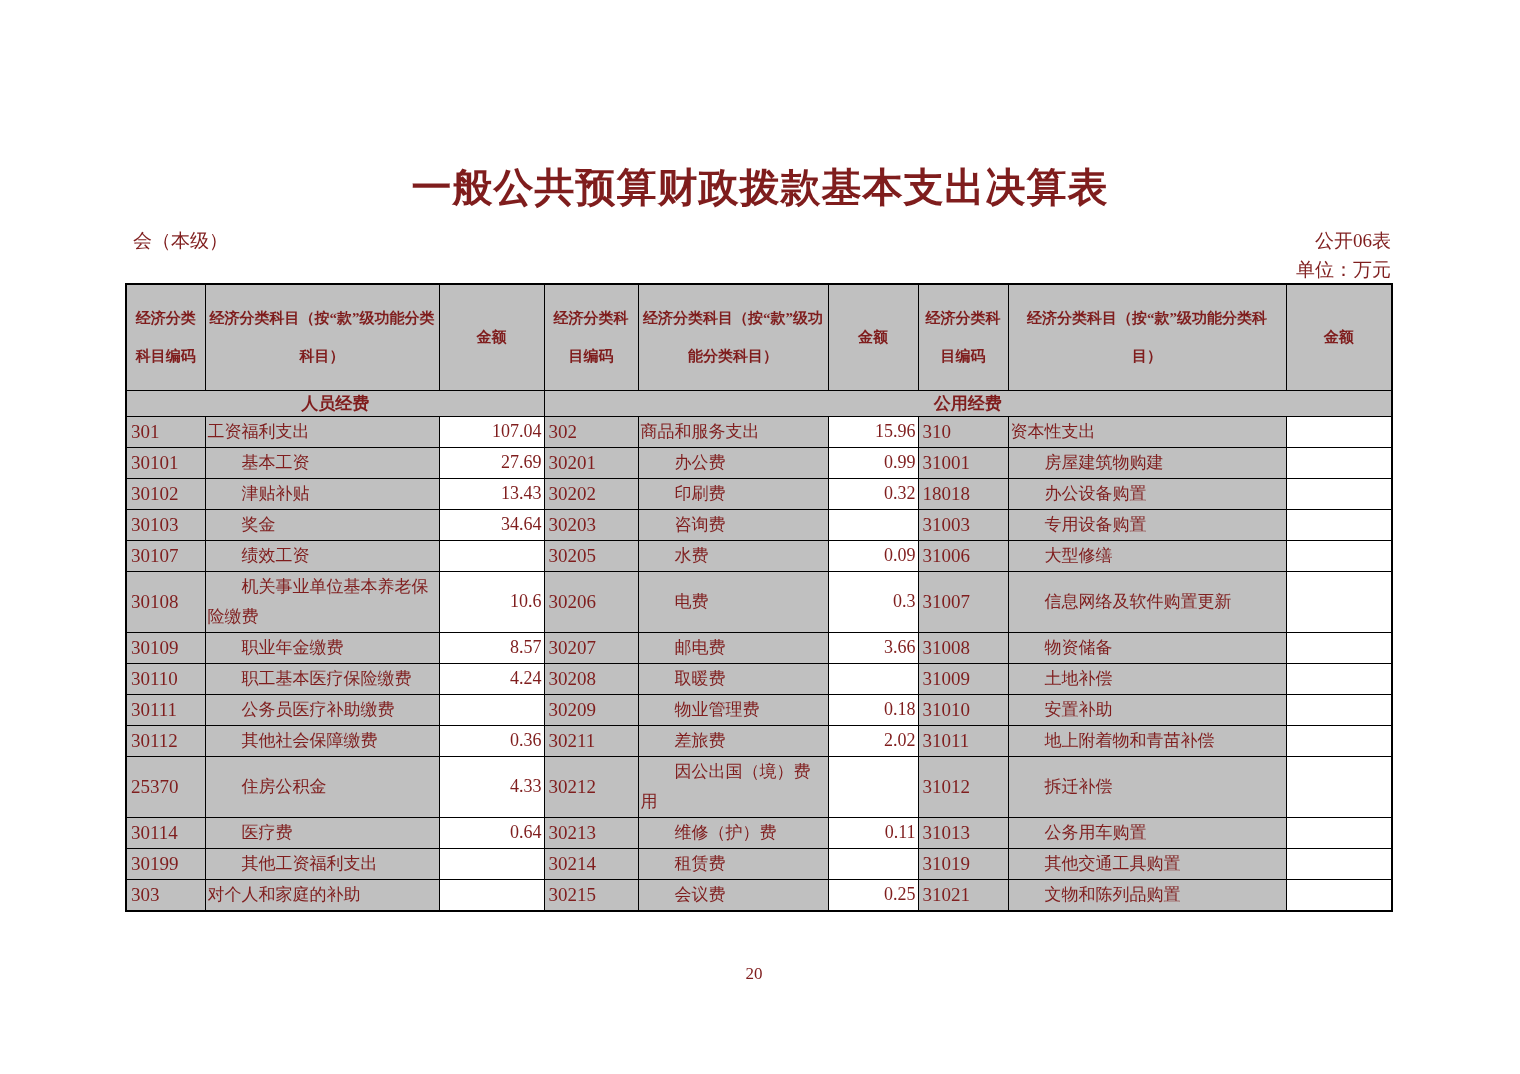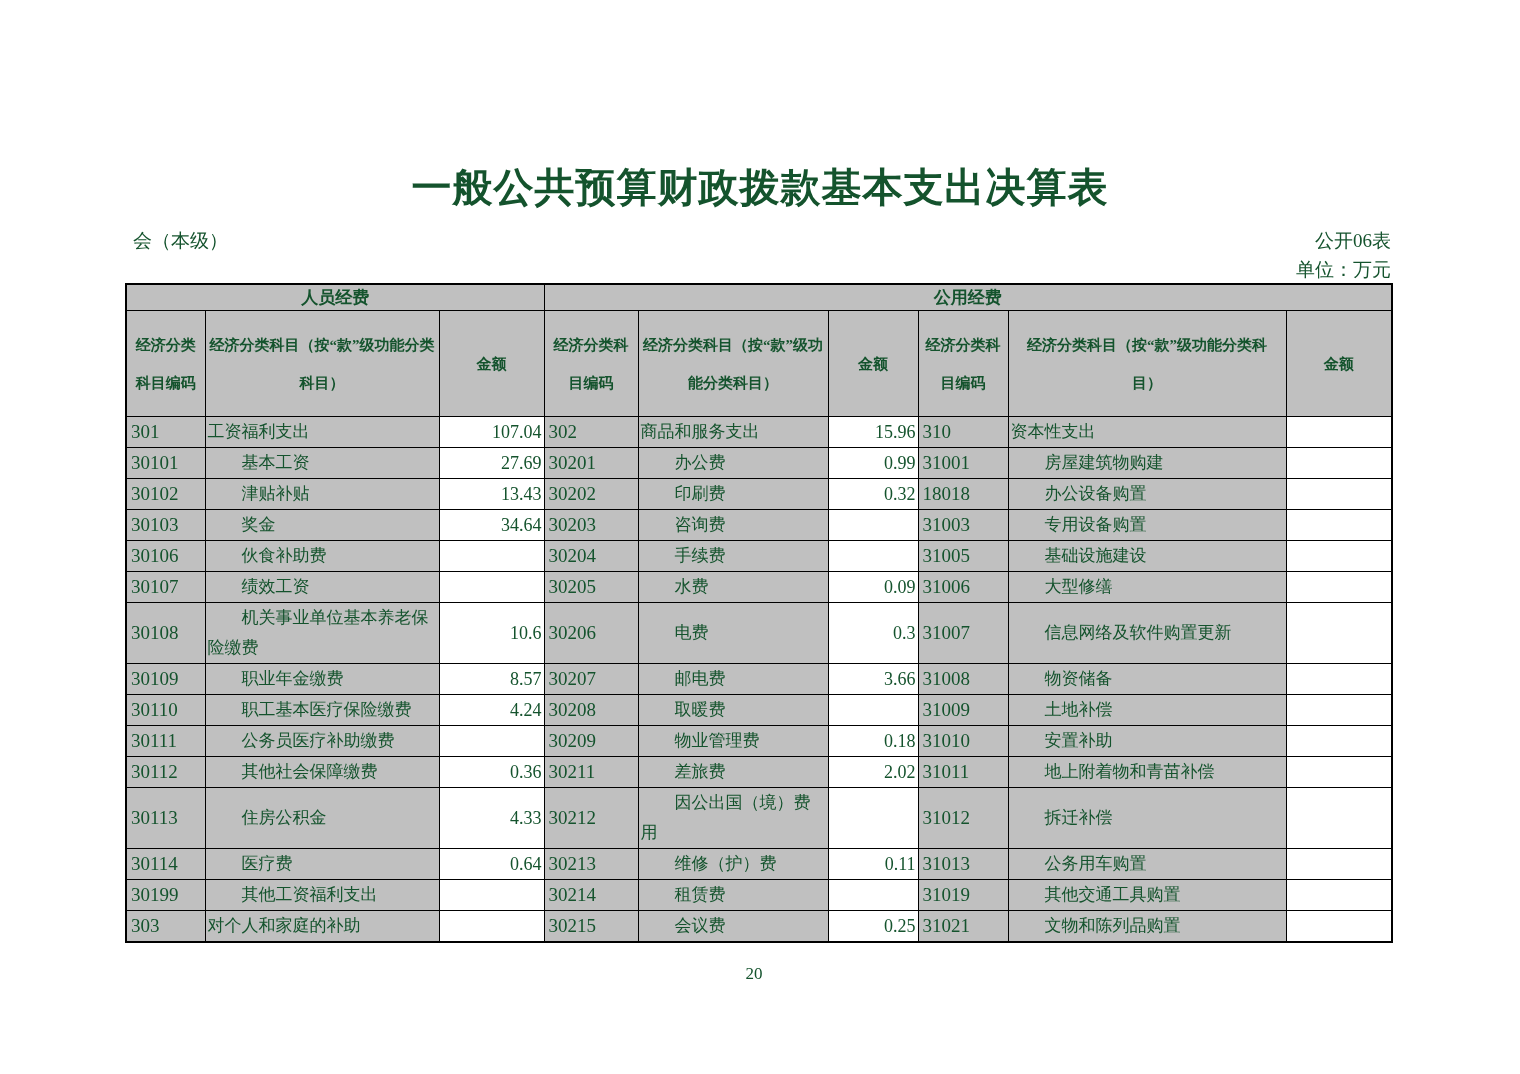--- a/index.html
+++ b/index.html
@@ -1,20 +1,20 @@
 <!DOCTYPE html>
 <html style="--gray: #c0c0c0; --border: #000000;"><head>
 <meta charset="utf-8">
 <style>
   :root { --gray:#c0c0c0; --border:#000000; }
   * { box-sizing: border-box; }
   html,body { margin:0; padding:0; background:#fff; }
   .page {
     position:relative; width:1520px; height:1074px; background:#ffffff;
-    font-family:"Liberation Serif","DejaVu Serif",serif; color:#14532d; overflow:hidden;
+    font-family:"Liberation Serif","DejaVu Serif",serif; color:#7f1d1d; overflow:hidden;
   }
   .title {
     position:absolute; top:160px; left:0; right:0; margin:0;
     text-align:center; font-size:40px; font-weight:bold; letter-spacing:1px;
   }
   .meta { position:absolute; top:226px; font-size:19px; line-height:29px; }
   .meta-left { left:133px; text-align:left; }
   .meta-right { right:129px; text-align:right;margin-left:12px; }
   table.main {
     position:absolute; left:125px; top:283px; width:1266px;
@@ -56,34 +56,34 @@
         <col style="width:105px">
       <col style="width:94px">
         <col style="width:190px">
         <col style="width:90px">
       <col style="width:90px">
         <col style="width:278px">
         <col style="width:106px">
     </colgroup>
     <thead>
       <tr>
-        <th colspan="3" class="group-th">人员经费</th>
-        <th colspan="6" class="group-th">公用经费</th>
-      </tr>
-      <tr>
         <th class="col-th">经济分类科目编码</th>
         <th class="col-th">经济分类科目（按“款”级功能分类科目）</th>
         <th class="col-th">金额</th>
         <th class="col-th">经济分类科目编码</th>
         <th class="col-th">经济分类科目（按“款”级功能分类科目）</th>
         <th class="col-th">金额</th>
         <th class="col-th">经济分类科目编码</th>
         <th class="col-th">经济分类科目（按“款”级功能分类科目）</th>
         <th class="col-th">金额</th>
       </tr>
+      <tr>
+        <th colspan="3" class="group-th">人员经费</th>
+        <th colspan="6" class="group-th">公用经费</th>
+      </tr>
     </thead>
     <tbody>
         <tr>
           <td class="code">301</td>
           <td class="name">工资福利支出</td>
           <td class="amt">107.04</td>
           <td class="code">302</td>
           <td class="name">商品和服务支出</td>
           <td class="amt">15.96</td>
           <td class="code">310</td>
@@ -117,31 +117,20 @@
           <td class="name indent">奖金</td>
           <td class="amt">34.64</td>
           <td class="code">30203</td>
           <td class="name indent">咨询费</td>
           <td class="amt"></td>
           <td class="code">31003</td>
           <td class="name indent">专用设备购置</td>
           <td class="amt"></td>
         </tr>
         <tr>
-          <td class="code">30106</td>
-          <td class="name indent">伙食补助费</td>
-          <td class="amt"></td>
-          <td class="code">30204</td>
-          <td class="name indent">手续费</td>
-          <td class="amt"></td>
-          <td class="code">31005</td>
-          <td class="name indent">基础设施建设</td>
-          <td class="amt"></td>
-        </tr>
-        <tr>
           <td class="code">30107</td>
           <td class="name indent">绩效工资</td>
           <td class="amt"></td>
           <td class="code">30205</td>
           <td class="name indent">水费</td>
           <td class="amt">0.09</td>
           <td class="code">31006</td>
           <td class="name indent">大型修缮</td>
           <td class="amt"></td>
         </tr>
@@ -194,21 +183,21 @@
           <td class="name indent">其他社会保障缴费</td>
           <td class="amt">0.36</td>
           <td class="code">30211</td>
           <td class="name indent">差旅费</td>
           <td class="amt">2.02</td>
           <td class="code">31011</td>
           <td class="name indent">地上附着物和青苗补偿</td>
           <td class="amt"></td>
         </tr>
         <tr>
-          <td class="code">30113</td>
+          <td class="code">25370</td>
           <td class="name indent">住房公积金</td>
           <td class="amt">4.33</td>
           <td class="code">30212</td>
           <td class="name indent">因公出国（境）费用</td>
           <td class="amt"></td>
           <td class="code">31012</td>
           <td class="name indent">拆迁补偿</td>
           <td class="amt"></td>
         </tr>
         <tr>

